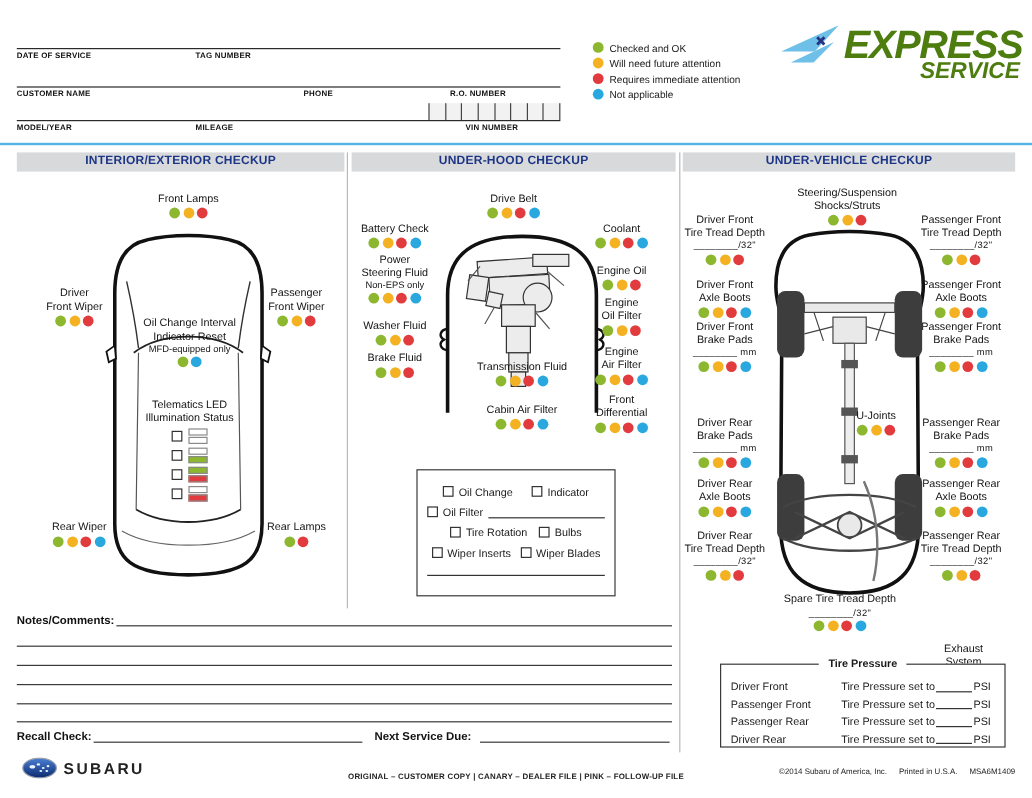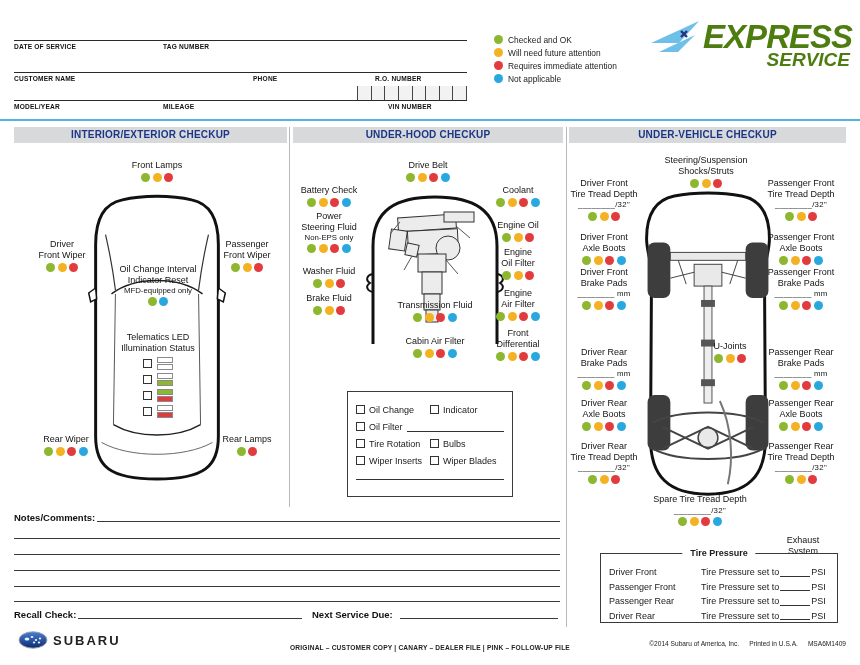--- a/index.html
+++ b/index.html
@@ -35,21 +35,21 @@
   .dot{width:9px;height:9px;border-radius:50%;display:inline-block;}
   
   .led-rows{display:flex;flex-direction:column;align-items:center;gap:3px;margin-top:4px;}
   .led-row{display:flex;align-items:center;gap:5px;}
   .cbx{width:7px;height:7px;border:1px solid #333;background:#fff;display:inline-block;}
   .ledbars{display:flex;flex-direction:column;gap:1px;}
   .ledbar{width:14px;height:4px;border:1px solid #8a8a8a;background:#fff;display:block;}
   
   .svc-box{position:absolute;border:1.5px solid #3a3a3a;background:#fff;padding:9px 8px 6px 8px;
            font-size:9px;box-sizing:border-box;}
-  .svc-row{display:flex;align-items:center;height:17px;}
+  .svc-row{display:flex;align-items:center;height:17px;justify-content:center;}
   .svc-item{display:flex;align-items:center;gap:4px;}
   .svc-item.half{width:50%;}
   .uline{flex:1;border-bottom:1px solid #333;height:9px;margin-left:4px;}
   
   .tp-box{position:absolute;border:1.5px solid #3a3a3a;background:#fff;box-sizing:border-box;padding:11px 8px 4px 8px;}
   .tp-title{position:absolute;top:-6px;left:50%;transform:translateX(-50%);background:#fff;
             padding:0 8px;font-size:9px;font-weight:bold;white-space:nowrap;}
   .tp-row{display:flex;align-items:center;height:14.5px;font-size:9px;}
   .tp-pos{width:92px;}
   .tp-right{display:flex;align-items:center;}

